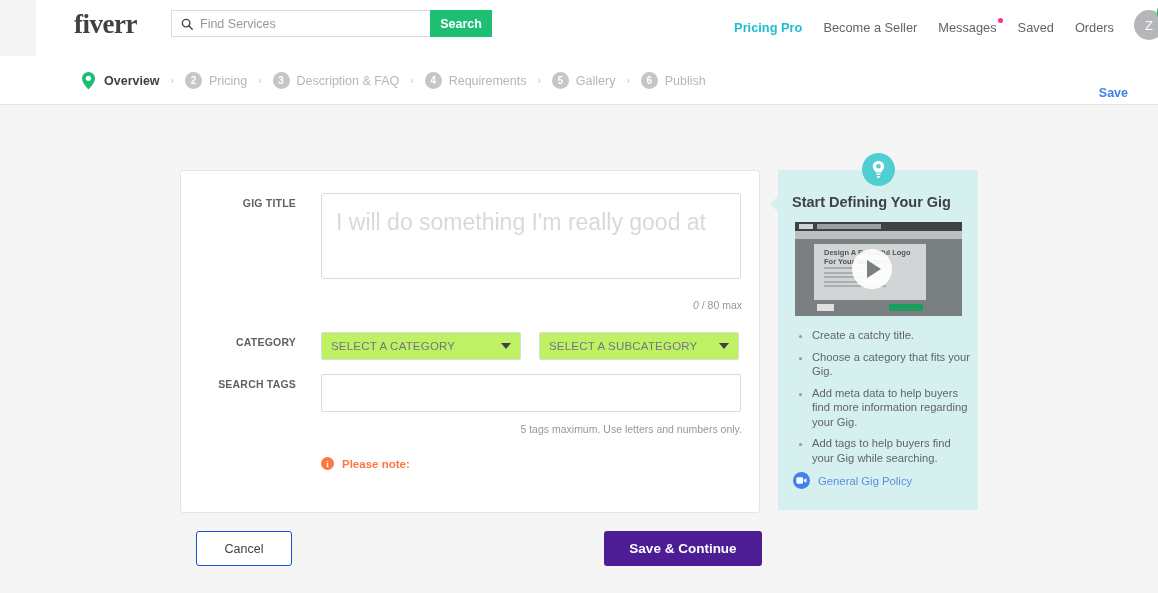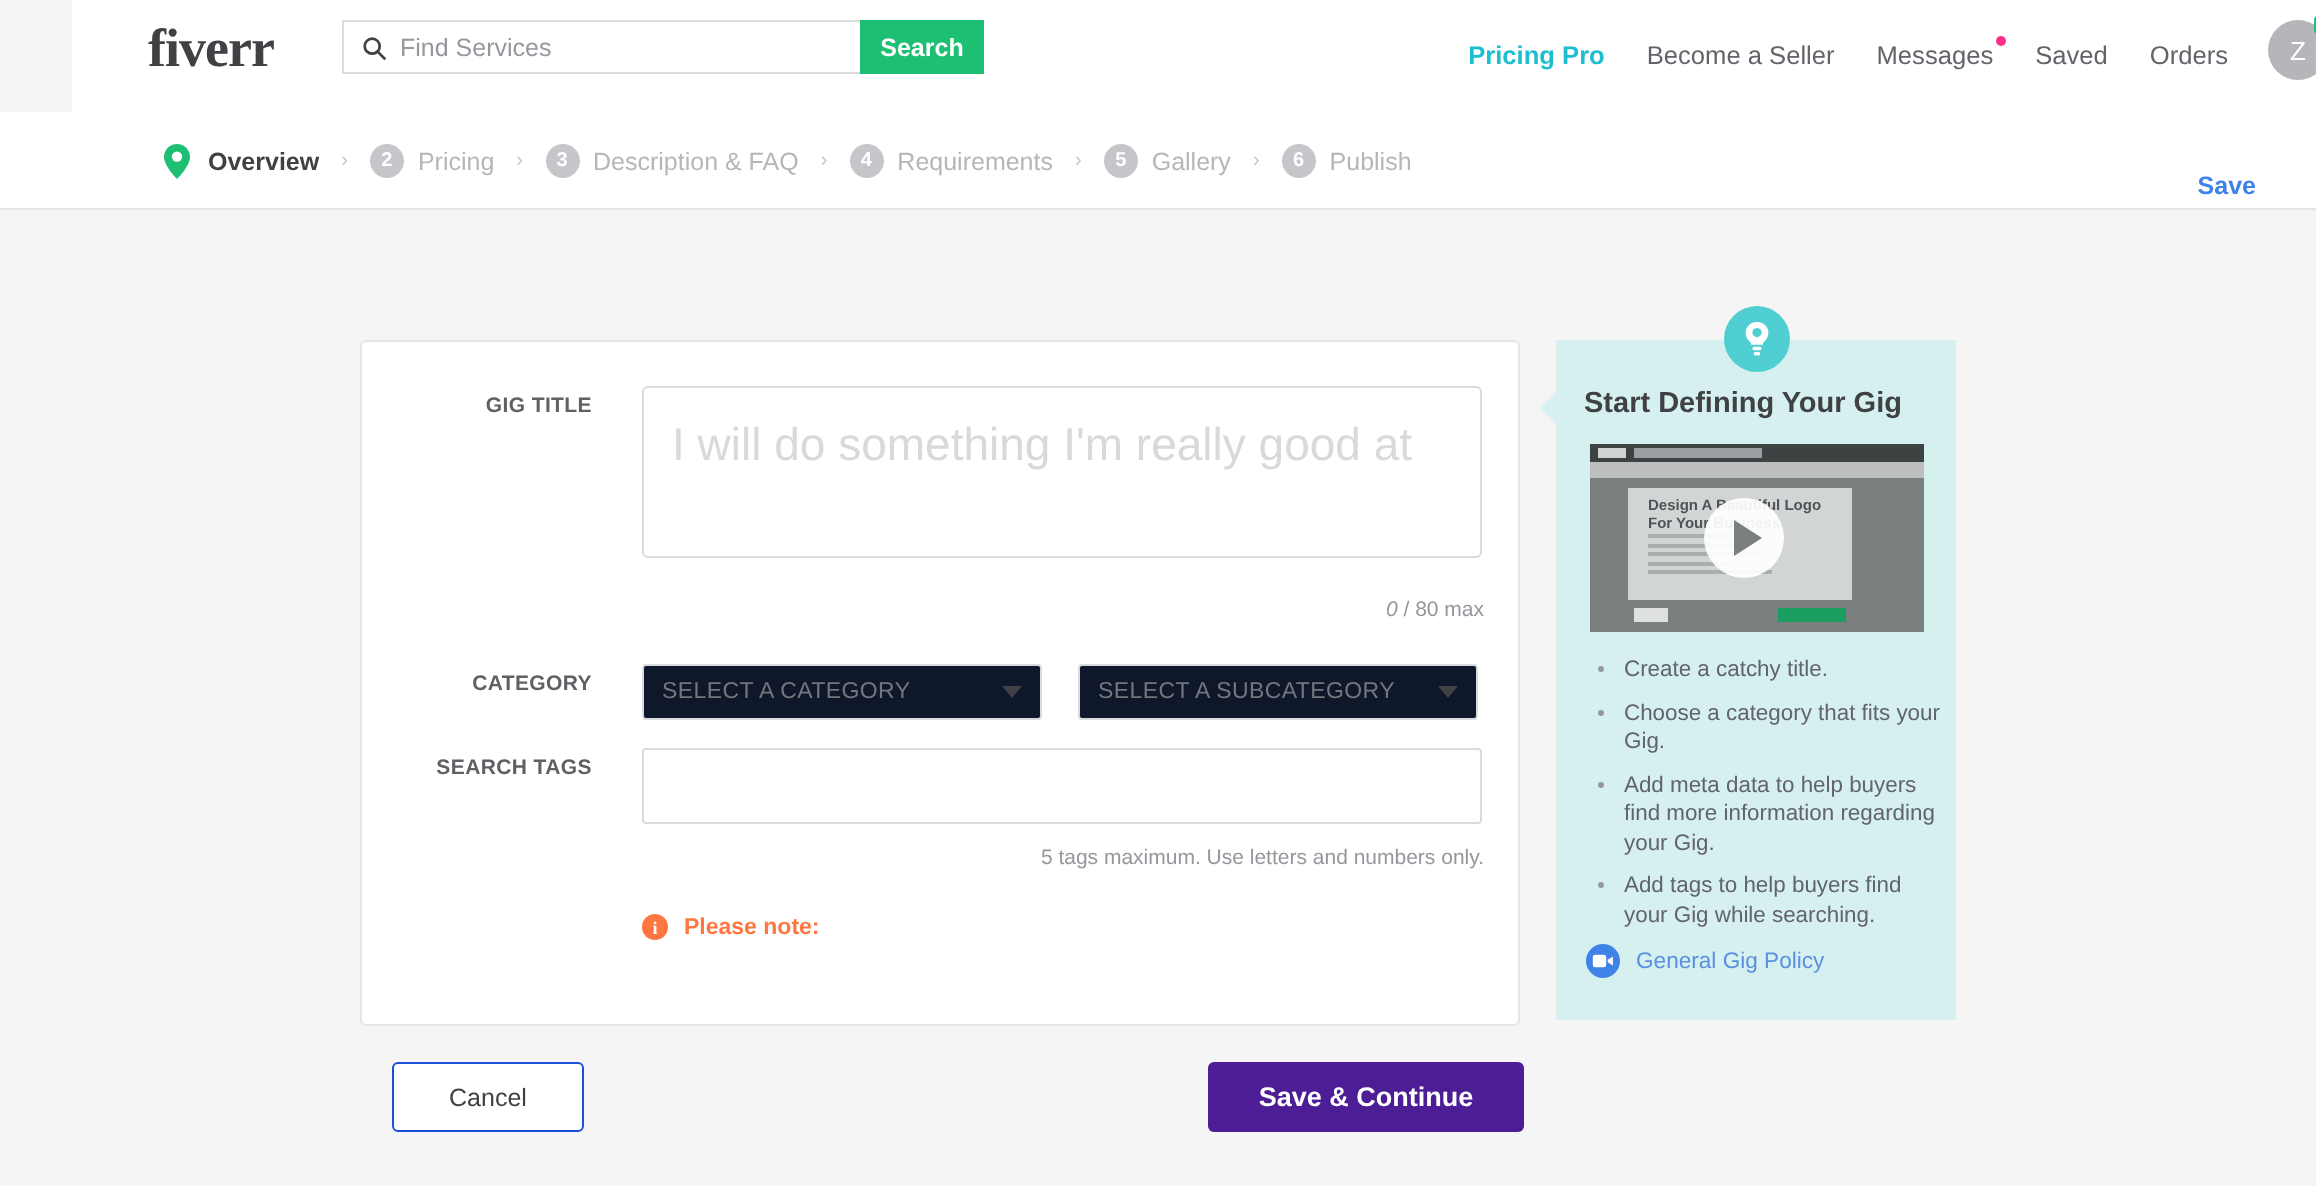--- a/index.html
+++ b/index.html
@@ -173,21 +173,21 @@
   }
   .counter em { font-style: italic; }
 
   .row-cat { left: 0; top: 161px; width: 580px; align-items: flex-start; }
   .row-cat .flabel { width: 115px; }
   .selects { margin-left: 25px; display: flex; gap: 18px; }
   .sel {
     width: 200px; height: 28px;
     border: 1px solid #dadbdd;
     border-radius: 2px;
-    background: #0f172a;
+    background: #bef264;
     display: flex; align-items: center;
     padding: 0 9px;
     cursor: pointer;
   }
   .sel-text { flex: 1; font-size: 11.5px; color: #74767e; letter-spacing: 0.2px; }
   .caret-icon {
     width: 0; height: 0;
     border-left: 5px solid transparent;
     border-right: 5px solid transparent;
     border-top: 6px solid #404145;

